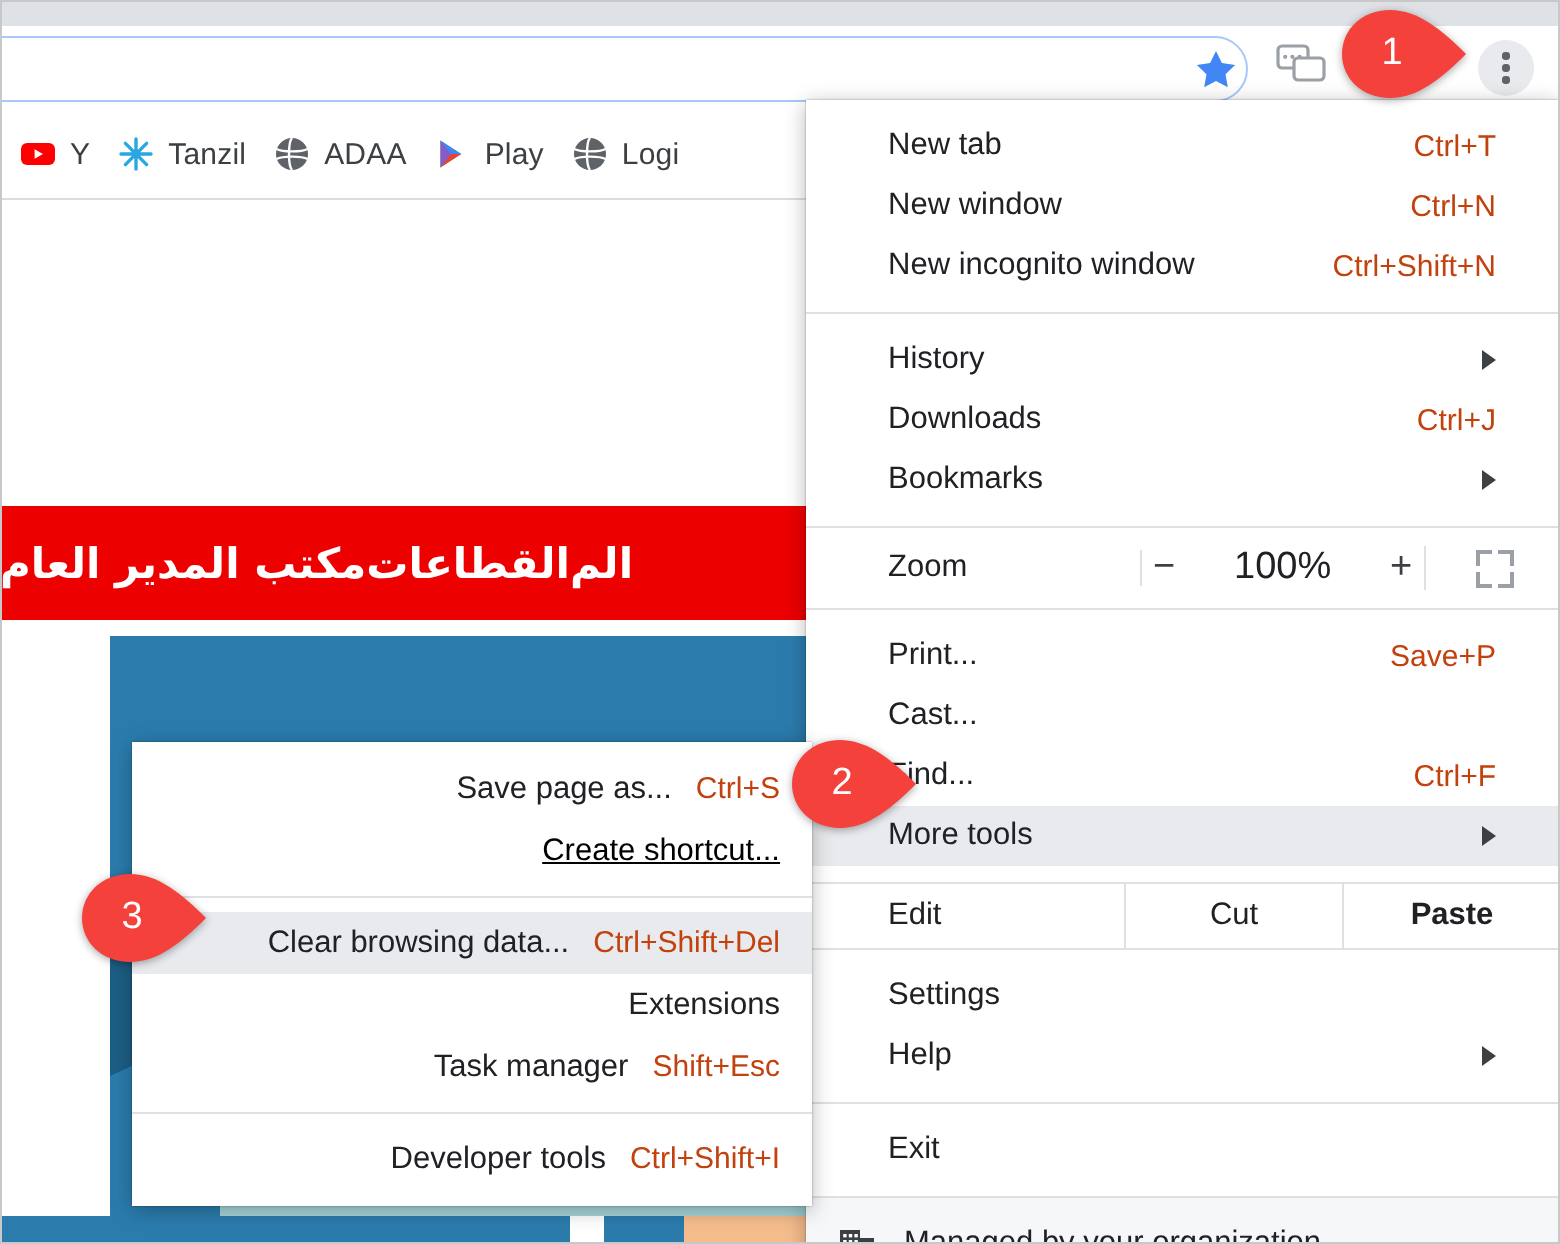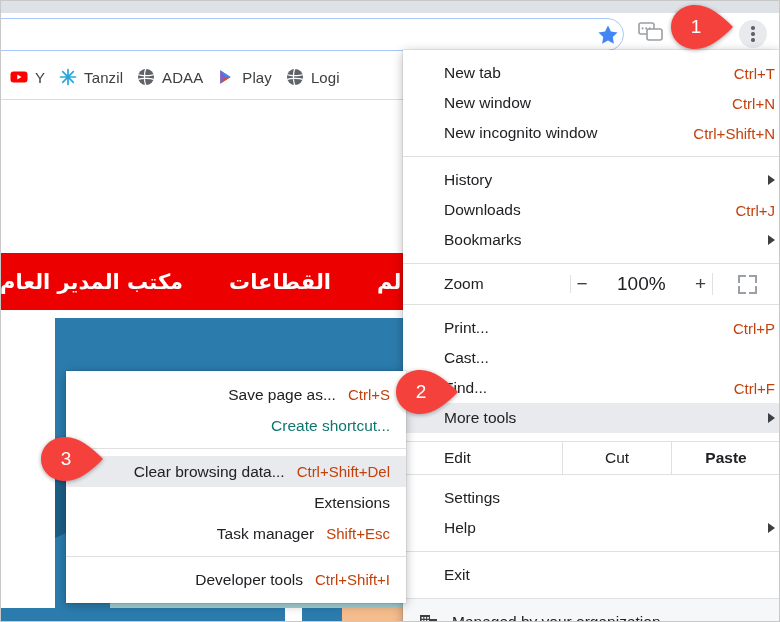--- a/index.html
+++ b/index.html
@@ -139,21 +139,20 @@
 
   .red-banner {
     position: absolute;
     left: 0; top: 153px;
     width: 780px;
     height: 57px;
     background: #ec0000;
     display: flex;
     flex-direction: row-reverse;
     align-items: center;
-    gap: 46px;
     padding-right: 10px;
     direction: rtl;
   }
   .red-banner .nav-item {
     color: #ffffff;
     font-size: 21px;
     font-weight: bold;
     white-space: nowrap;
     font-family: "DejaVu Sans", sans-serif;
   }
@@ -225,21 +224,21 @@
     font-size: 15.5px;
     color: #202124;
     z-index: 40;
   }
 
   .mi {
     position: relative;
     display: flex;
     align-items: center;
     height: 30px;
-    padding: 0 5px 0 41px;
+    padding: 0 32px 0 41px;
     white-space: nowrap;
   }
   .mi-label { flex: 1 1 auto; }
   .mi-accel {
     color: #c2410c;
     font-size: 15px;
     margin-left: 12px;
   }
   .mi.highlighted { background: #e8eaed; }
   .mi .arrow {
@@ -345,21 +344,21 @@
     top: 371px;
     width: 340px;
     background: #ffffff;
     box-shadow: 0 2px 10px rgba(0,0,0,0.28), 0 0 1px rgba(0,0,0,0.35);
     padding: 8px 0;
     font-size: 15.5px;
     color: #202124;
     z-index: 50;
   }
   .submenu .mi { padding: 0 16px 0 42px; height: 31px; text-align: right; }
-  .submenu .mi.disabled { color: #0f766e; }
+  .submenu .mi.disabled { color: #000000; text-decoration: underline; }
 
   
   .marker {
     position: absolute;
     z-index: 90;
     width: 62px;
     height: 44px;
     filter: drop-shadow(0 1px 2px rgba(0,0,0,0.35));
   }
   .marker svg { display: block; width: 100%; height: 100%; }
@@ -558,21 +557,21 @@
             <span></span>
             <span></span>
         </span>
       </div>
     </div>
 
     <div style="height:8px"></div>
 
     <div class="mi">
       <span class="mi-label">Print...</span>
-      <span class="mi-accel">Ctrl+P</span>
+      <span class="mi-accel">Save+P</span>
     </div>
     <div class="mi">
       <span class="mi-label">Cast...</span>
     </div>
     <div class="mi">
       <span class="mi-label">Find...</span>
       <span class="mi-accel">Ctrl+F</span>
     </div>
     <div class="mi highlighted">
       <span class="mi-label">More tools</span>

